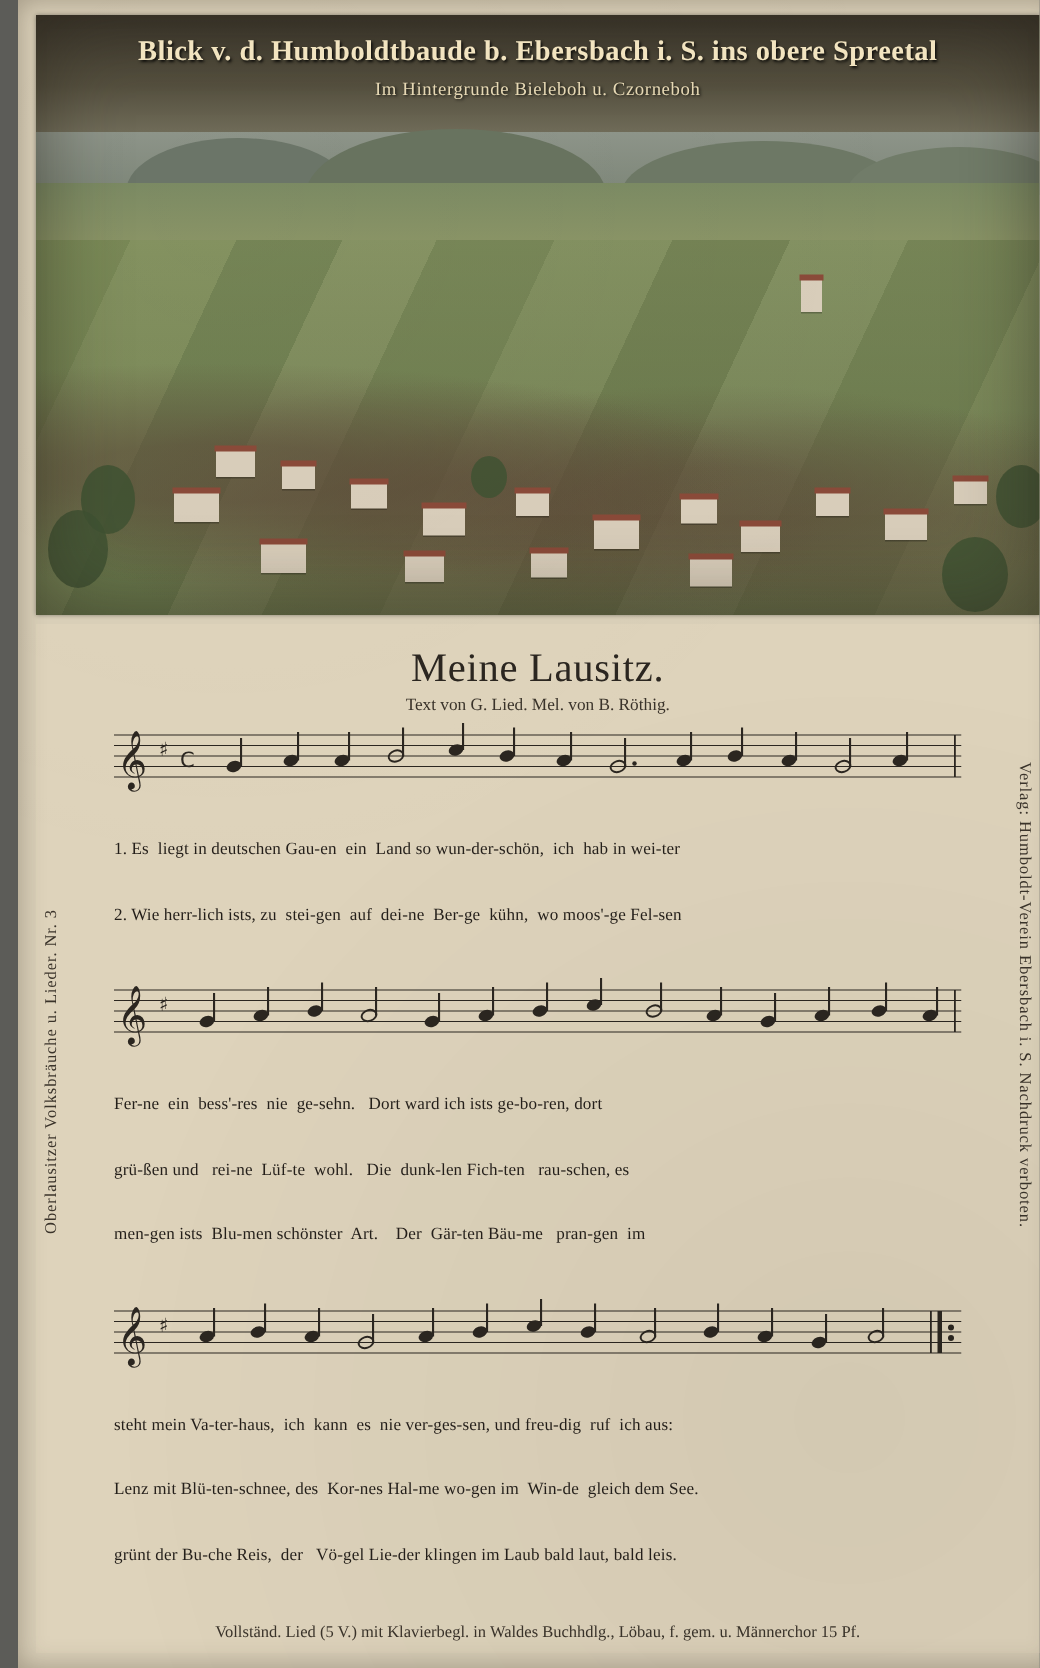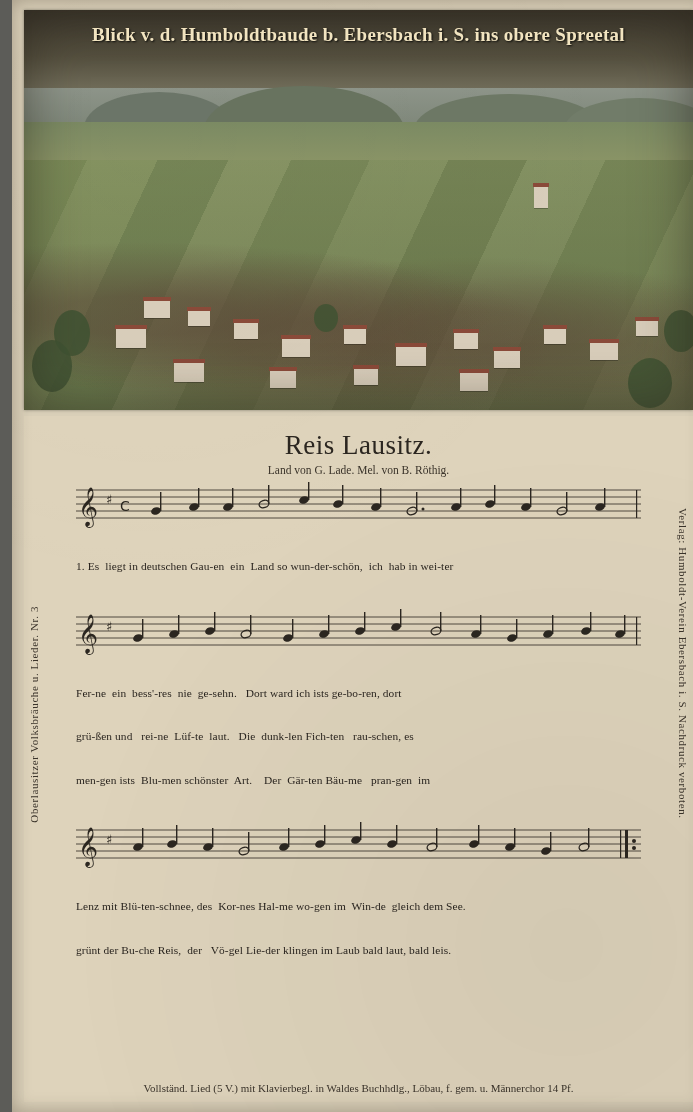--- a/index.html
+++ b/index.html
@@ -248,26 +248,27 @@
     <div class="house" style="left:510px;top:176px;width:14px;height:22px;"></div>
 
     <div class="tree" style="left:30px;top:300px;width:36px;height:46px;"></div>
     <div class="tree" style="left:8px;top:330px;width:40px;height:52px;"></div>
     <div class="tree" style="left:290px;top:294px;width:24px;height:28px;"></div>
     <div class="tree" style="left:604px;top:348px;width:44px;height:50px;"></div>
     <div class="tree" style="left:640px;top:300px;width:34px;height:42px;"></div>
 
     <div class="photo-vignette"></div>
     <div class="photo-title">Blick v. d. Humboldtbaude b. Ebersbach i. S. ins obere Spreetal</div>
+    <div class="photo-subtitle">Im Hintergrunde Bieleboh u. Czorneboh</div>
   </div>
 
   <div class="sheet">
 
-    <div class="song-title">Reis Lausitz.</div>
-    <div class="song-credit">Land von G. Lade.  Mel. von B. Röthig.</div>
+    <div class="song-title">Meine Lausitz.</div>
+    <div class="song-credit">Text von G. Lied.  Mel. von B. Röthig.</div>
 
     <div class="sidetext left">Oberlausitzer Volksbräuche u. Lieder.  Nr. 3</div>
     <div class="sidetext right">Verlag: Humboldt-Verein Ebersbach i. S.  Nachdruck verboten.</div>
 
     <div class="systems">
 
       <div class="system">
         <div class="staff">
           <svg viewBox="0 0 565 46" preserveAspectRatio="none">
             <g stroke="#2b2620" stroke-width="0.8">
@@ -309,20 +310,21 @@
               <ellipse cx="486" cy="29" rx="5" ry="3.6" transform="rotate(-18 486 29)" fill="none" stroke="#2b2620" stroke-width="1.3"></ellipse>
                 <rect x="490" y="10" width="1.4" height="19"></rect>
               <ellipse cx="524" cy="25" rx="5" ry="3.6" transform="rotate(-18 524 25)"></ellipse>
                 <rect x="528" y="6" width="1.4" height="19"></rect>
               <rect x="560" y="8" width="1.2" height="28"></rect>
             </g>
           </svg>
         </div>
         <div class="lyrics">
           <div>1. Es  liegt in deutschen Gau-en  ein  Land so wun-der-schön,  ich  hab in wei-ter</div>
+          <div>2. Wie herr-lich ists, zu  stei-gen  auf  dei-ne  Ber-ge  kühn,  wo moos'-ge Fel-sen</div>
         </div>
       </div>
 
       <div class="system">
         <div class="staff">
           <svg viewBox="0 0 565 46" preserveAspectRatio="none">
             <g stroke="#2b2620" stroke-width="0.8">
               <line x1="0" y1="8" x2="565" y2="8"></line>
                 <line x1="0" y1="15" x2="565" y2="15"></line>
               <line x1="0" y1="22" x2="565" y2="22"></line>
@@ -361,21 +363,21 @@
               <ellipse cx="510" cy="22" rx="5" ry="3.6" transform="rotate(-18 510 22)"></ellipse>
                 <rect x="514" y="3" width="1.4" height="19"></rect>
               <ellipse cx="544" cy="25" rx="5" ry="3.6" transform="rotate(-18 544 25)"></ellipse>
                 <rect x="548" y="6" width="1.4" height="19"></rect>
               <rect x="560" y="8" width="1.2" height="28"></rect>
             </g>
           </svg>
         </div>
         <div class="lyrics">
           <div>Fer-ne  ein  bess'-res  nie  ge-sehn.   Dort ward ich ists ge-bo-ren, dort</div>
-          <div>grü-ßen und   rei-ne  Lüf-te  laut.   Die  dunk-len Fich-ten   rau-schen, es</div>
+          <div>grü-ßen und   rei-ne  Lüf-te  wohl.   Die  dunk-len Fich-ten   rau-schen, es</div>
           <div>men-gen ists  Blu-men schönster  Art.    Der  Gär-ten Bäu-me   pran-gen  im</div>
         </div>
       </div>
 
       <div class="system">
         <div class="staff">
           <svg viewBox="0 0 565 46" preserveAspectRatio="none">
             <g stroke="#2b2620" stroke-width="0.8">
               <line x1="0" y1="8" x2="565" y2="8"></line>
                 <line x1="0" y1="15" x2="565" y2="15"></line>
@@ -415,25 +417,26 @@
               <ellipse cx="508" cy="25" rx="5" ry="3.6" transform="rotate(-18 508 25)" fill="none" stroke="#2b2620" stroke-width="1.3"></ellipse>
                 <rect x="512" y="6" width="1.4" height="19"></rect>
               <rect x="544" y="8" width="1.2" height="28"></rect>
               <rect x="549" y="8" width="3" height="28"></rect>
               <circle cx="558" cy="19" r="2"></circle>
                 <circle cx="558" cy="26" r="2"></circle>
             </g>
           </svg>
         </div>
         <div class="lyrics">
+          <div>steht mein Va-ter-haus,  ich  kann  es  nie ver-ges-sen, und freu-dig  ruf  ich aus:</div>
           <div>Lenz mit Blü-ten-schnee, des  Kor-nes Hal-me wo-gen im  Win-de  gleich dem See.</div>
           <div>grünt der Bu-che Reis,  der   Vö-gel Lie-der klingen im Laub bald laut, bald leis.</div>
         </div>
       </div>
 
     </div>
 
-    <div class="footer-note">Vollständ. Lied (5 V.) mit Klavierbegl. in Waldes Buchhdlg., Löbau, f. gem. u. Männerchor 14 Pf.</div>
+    <div class="footer-note">Vollständ. Lied (5 V.) mit Klavierbegl. in Waldes Buchhdlg., Löbau, f. gem. u. Männerchor 15 Pf.</div>
   </div>
 
   <div class="grain"></div>
   <div class="edge"></div>
 </div>
 
 </body></html>

